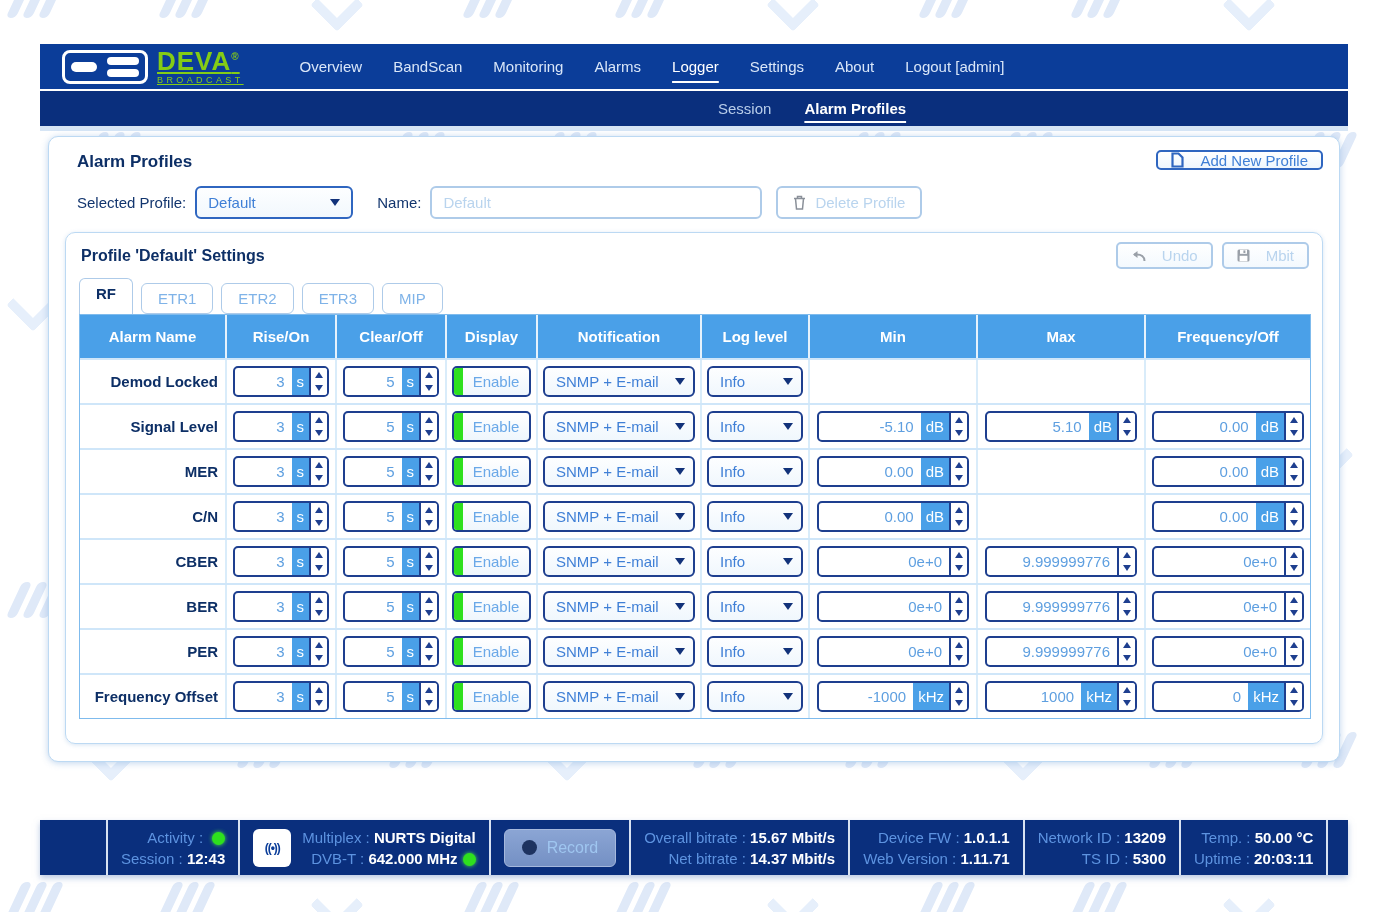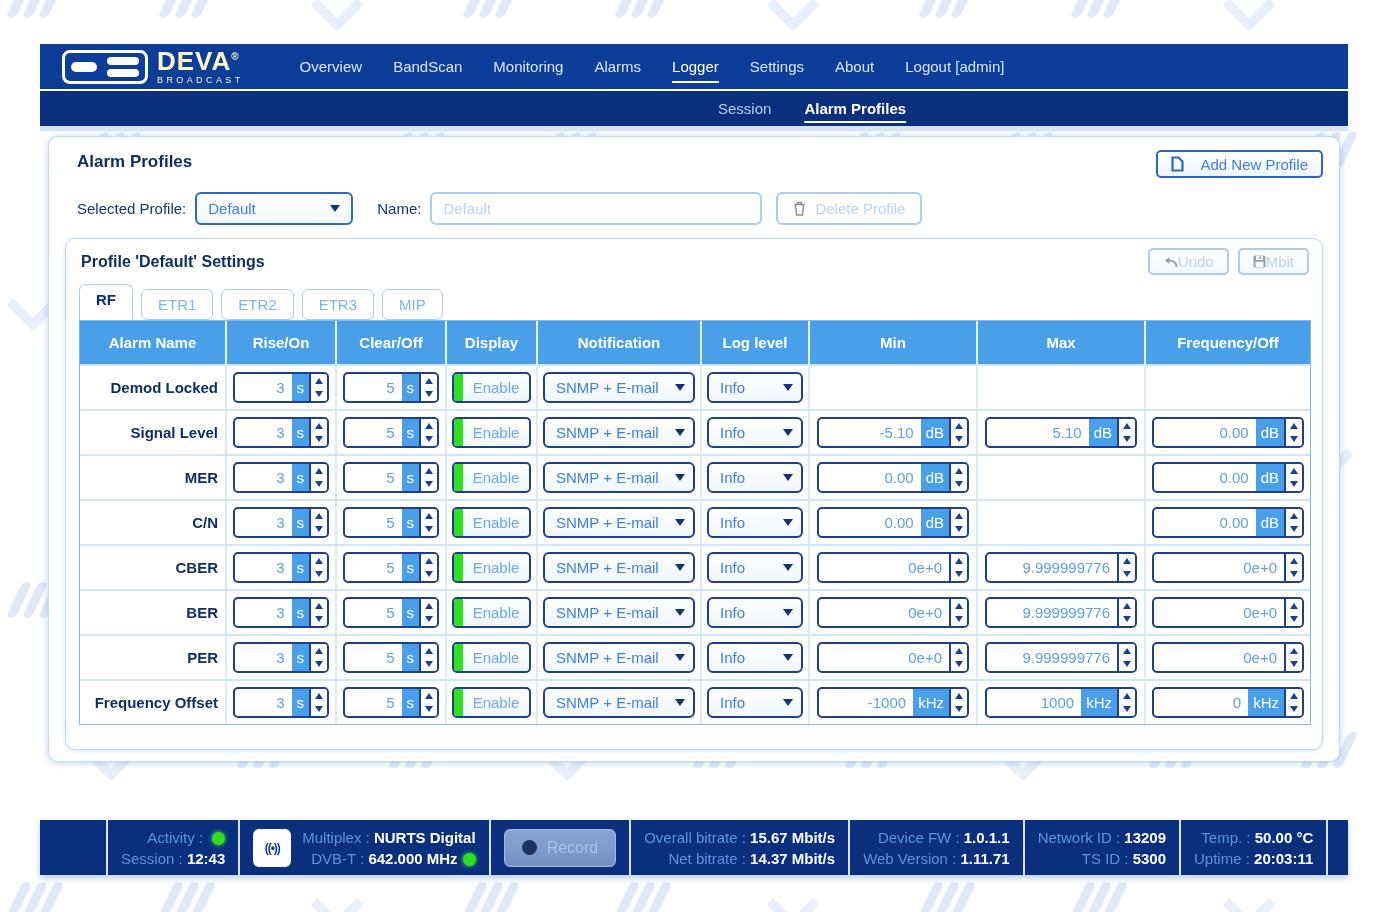--- a/index.html
+++ b/index.html
@@ -20,21 +20,21 @@
 
   
   .topnav { position:absolute; left:40px; top:44px; width:1308px; height:45px;
     background:#0b3d99; display:flex; align-items:center; z-index:2; }
   .logo { display:flex; align-items:center; gap:9px; margin-left:22px; }
   .logo-mark { width:86px; height:34px; border:3px solid #fff; border-radius:8px;
     position:relative; flex:none; }
   .logo-mark .p1 { position:absolute; left:6px; top:9px; width:26px; height:10px; background:#fff; border-radius:5px; }
   .logo-mark .p2 { position:absolute; right:6px; top:4px; width:32px; height:8px; background:#fff; border-radius:4px; }
   .logo-mark .p3 { position:absolute; right:6px; bottom:4px; width:32px; height:8px; background:#fff; border-radius:4px; }
-  .logo-text { color:#fef9c3; line-height:1; }
+  .logo-text { color:#84cc16; line-height:1;text-decoration:underline; }
   .brand { font-size:26px; font-weight:bold; letter-spacing:1px; }
   .brand .reg { font-size:10px; vertical-align:super; }
   .brand-sub { font-size:9px; letter-spacing:3.4px; margin-top:2px; }
   .nav-items { display:flex; gap:31px; margin-left:56px; font-size:15px; color:#d9e6f8; }
   .nav-item { cursor:default; padding:2px 0; }
   .nav-item.active { text-decoration:underline; text-underline-offset:9px; text-decoration-thickness:2px; color:#fff; }
 
   .subnav { position:absolute; left:40px; top:89px; width:1308px; height:37px;
     background:#0a2f7d; border-top:2px solid #ffffff; display:flex; align-items:center;
     gap:33px; padding-left:678px; font-size:15px; color:#b8cdea; z-index:2; }
@@ -42,21 +42,21 @@
     text-underline-offset:7px; text-decoration-thickness:2px; }
   .nav-shadow { position:absolute; left:40px; top:126px; width:1308px; height:5px;
     background:#cfe0f3; opacity:.85; z-index:1; }
 
   
   .main-panel { position:absolute; left:48px; top:136px; width:1292px; height:626px;
     background:#fff; border:1px solid #bcd9f3; border-radius:10px;
     box-shadow:0 1px 7px rgba(110,160,215,.45); padding:13px 16px; z-index:2; }
   .panel-head { display:flex; justify-content:space-between; align-items:flex-start; }
   .page-title { margin:2px 0 0 12px; font-size:17px; font-weight:bold; color:#0d2f66; }
-  .btn-add { display:flex; align-items:center; gap:16px; height:28px; padding:0 13px;
+  .btn-add { display:flex; align-items:center; gap:16px; height:20px; padding:0 13px;
     border:2px solid #2f66c0; border-radius:5px; background:linear-gradient(#ffffff,#eef6fd);
     color:#3f7fd6; font-size:15px; cursor:pointer; }
 
   .profile-row { display:flex; align-items:center; margin:14px 0 0 12px; }
   .flabel-dark { font-size:15px; color:#12356e; }
   .select-profile { width:158px; height:33px; border:2px solid #2f66c0; border-radius:6px;
     display:flex; align-items:center; justify-content:space-between; padding:0 11px;
     margin-left:9px; color:#3f7fd6; font-size:15px; background:linear-gradient(#fdfeff,#f2f8fd); cursor:pointer; }
   .caret-dark { width:0; height:0; border-left:5px solid transparent; border-right:5px solid transparent;
     border-top:7px solid #12327a; }
@@ -68,21 +68,21 @@
   .btn-delete { display:flex; align-items:center; gap:9px; height:33px; padding:0 15px;
     border:2px solid #aecbe9; border-radius:6px; margin-left:14px; background:#fff;
     color:#b9d4ee; font-size:15px; cursor:default; }
 
   
   .settings-panel { margin:13px 0 0 0; border:1px solid #bcd9f3; border-radius:10px;
     box-shadow:0 1px 4px rgba(120,165,215,.3); height:512px; padding:9px 13px; }
   .settings-head { display:flex; justify-content:space-between; align-items:center; }
   .settings-title { font-size:16px; font-weight:bold; color:#0d2f66; margin-left:2px; }
   .ghost-btns { display:flex; gap:9px; }
-  .btn-ghost { display:flex; align-items:center; gap:0; height:27px; padding:0 13px;
+  .btn-ghost { display:flex; align-items:center; gap:16px; height:27px; padding:0 13px;
     border:2px solid #aecbe9; border-radius:5px; background:linear-gradient(#ffffff,#f3f9fe);
     color:#b9d4ee; font-size:15px; cursor:default; }
 
   .tabs { display:flex; gap:8px; align-items:flex-end; margin-top:9px; height:36px; }
   .tab { padding:6px 16px; border:1px solid #aecbe9; border-radius:6px;
     color:#7fb3e8; font-size:15px; background:#fff; cursor:pointer; }
   .tab.active { color:#0d2f66; font-weight:bold; border-radius:6px 6px 0 0;
     border-bottom:none; height:36px; }
 
   

